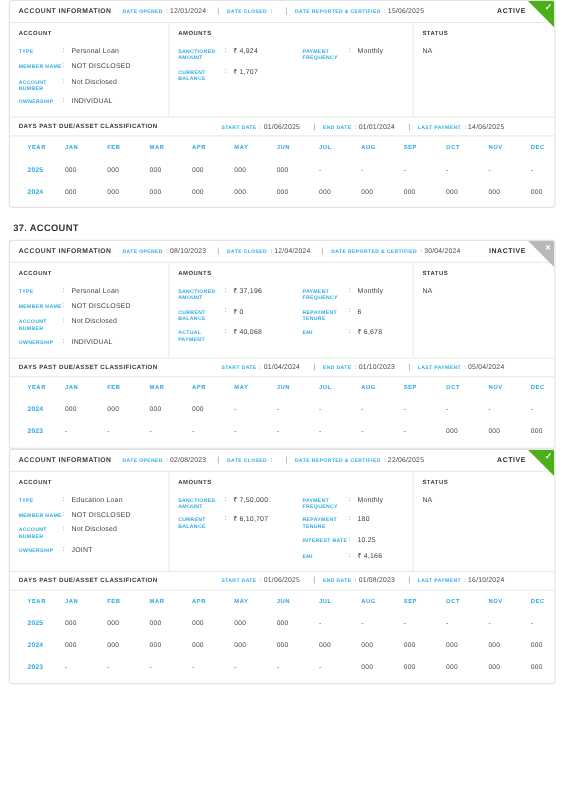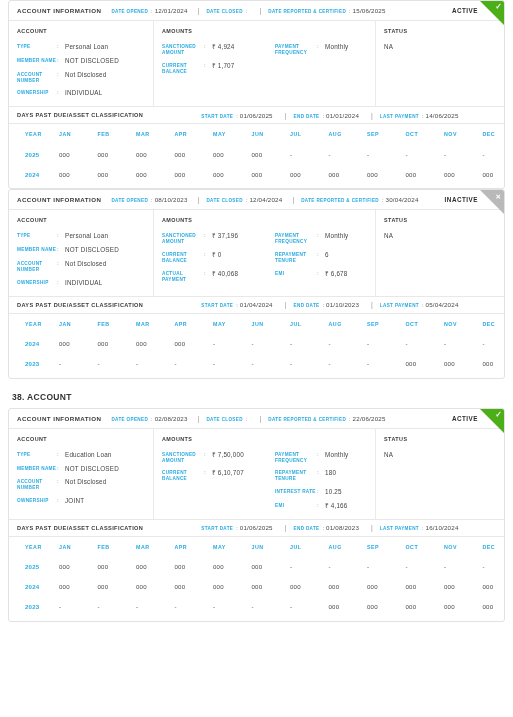--- a/index.html
+++ b/index.html
@@ -377,20 +377,21 @@
               <td>000</td>
               <td>000</td>
               <td>000</td>
               <td>000</td>
               <td>000</td>
             </tr>
           </tbody>
         </table>
       </div>
     </div>
+    <div class="section-title">37. ACCOUNT</div>
     <div class="card">
       <div class="card-head">
         <span class="head-title">ACCOUNT INFORMATION</span>
         <div class="head-field">
           <span class="hf-label">DATE OPENED</span>
           <span class="hf-sep">:</span>
           <span class="hf-value">08/10/2023</span>
         </div>
         <div class="head-field pipe">
           <span class="hf-label">DATE CLOSED</span>
@@ -560,21 +561,20 @@
               <td>-</td>
               <td>-</td>
               <td>000</td>
               <td>000</td>
               <td>000</td>
             </tr>
           </tbody>
         </table>
       </div>
     </div>
-    <div class="section-title">38. ACCOUNT</div>
     <div class="card">
       <div class="card-head">
         <span class="head-title">ACCOUNT INFORMATION</span>
         <div class="head-field">
           <span class="hf-label">DATE OPENED</span>
           <span class="hf-sep">:</span>
           <span class="hf-value">02/08/2023</span>
         </div>
         <div class="head-field pipe">
           <span class="hf-label">DATE CLOSED</span>

